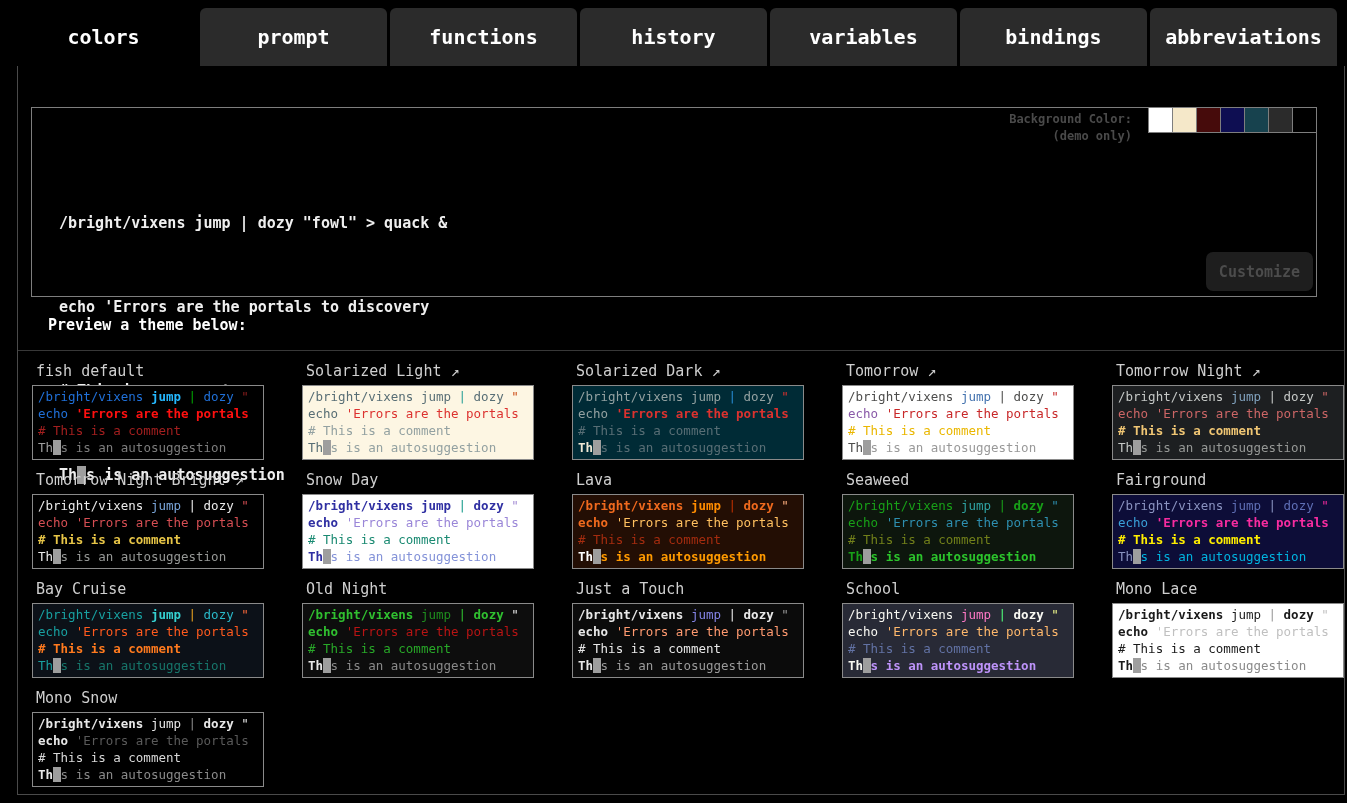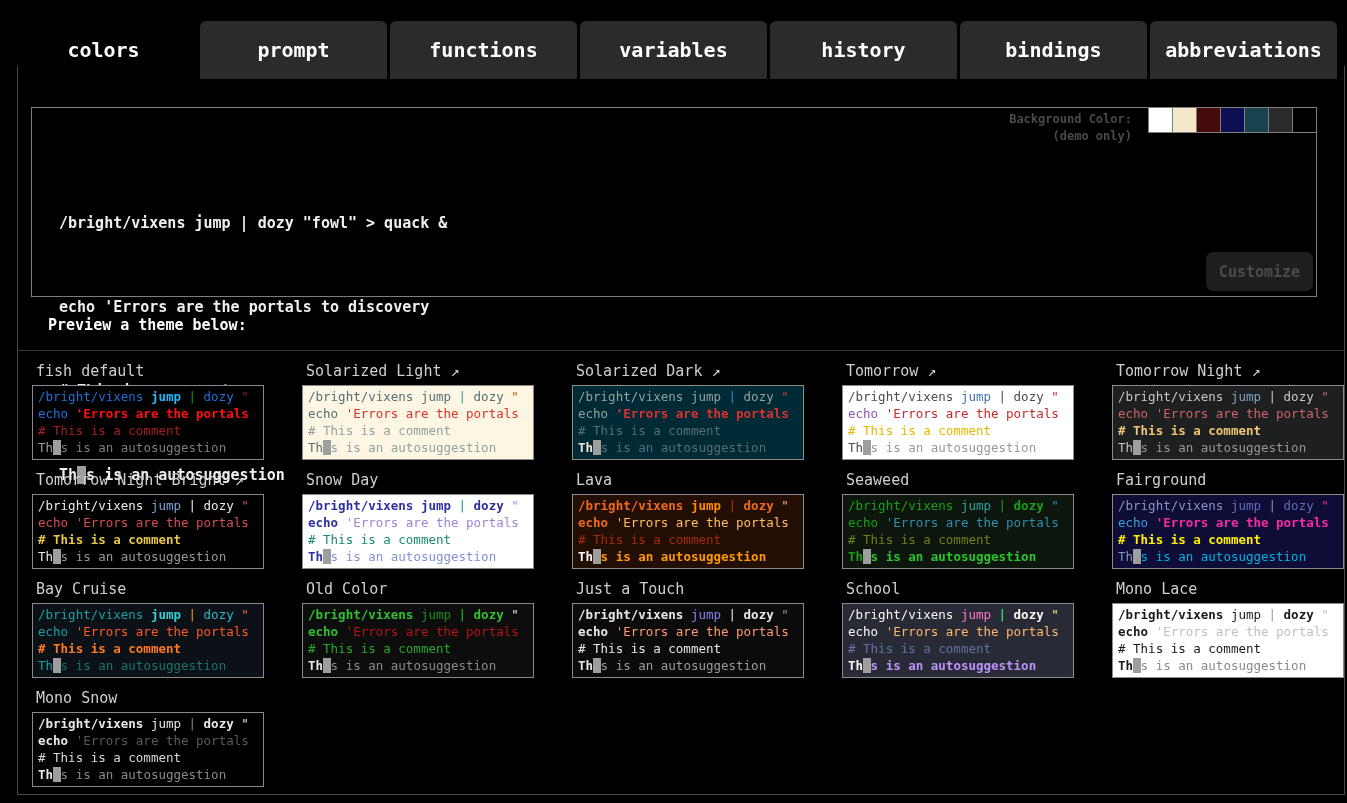--- a/index.html
+++ b/index.html
@@ -2,21 +2,21 @@
 <html><head>
 <meta charset="utf-8">
 <style>
   * { box-sizing: border-box; }
   html,body { margin:0; padding:0; }
   body {
     width:1347px; height:803px; background:#000; overflow:hidden; position:relative;
     font-family:"DejaVu Sans Mono","Liberation Mono",monospace;
   }
   
-  .tab-bar { position:absolute; left:10px; top:8px; display:flex; gap:3px;margin-top:13px; }
+  .tab-bar { position:absolute; left:10px; top:8px; display:flex; gap:3px; }
   .tab {
     width:187px; height:58px; line-height:58px; text-align:center;
     font-size:20px; font-weight:bold; color:#fff; background:#2b2b2b;
     border-radius:6px 6px 0 0; cursor:pointer;
   }
   .tab.active { background:#000; }
   
   .panel {
     position:absolute; left:17px; top:66px; width:1328px; height:729px;
     border:1px solid #4a4a4a; border-top:none;
@@ -56,22 +56,22 @@
     font-size:12.5px; line-height:17px; white-space:pre; overflow:hidden; cursor:pointer;
   }
 </style>
 </head>
 <body>
 
 <nav class="tab-bar">
     <div class="tab active">colors</div>
     <div class="tab">prompt</div>
     <div class="tab">functions</div>
+    <div class="tab">history</div>
     <div class="tab">variables</div>
-    <div class="tab">history</div>
     <div class="tab">bindings</div>
     <div class="tab">abbreviations</div>
   </nav>
 
 <div class="panel">
 
   <div class="demo-box">
     <div class="bg-label">
       <div>Background Color:</div>
       <div>(demo only)</div>
@@ -138,21 +138,21 @@
         </div>
         <div class="theme">
           <div class="theme-title">Fairground</div>
           <div class="theme-card" style="background: rgb(13, 13, 56);"><div><span style="color: rgb(138, 147, 192); font-weight: normal;">/bright/vixens</span><span> </span><span style="color: rgb(95, 111, 181); font-weight: normal;">jump</span><span> </span><span style="color: rgb(138, 147, 192); font-weight: normal;">|</span><span> </span><span style="color: rgb(95, 111, 181); font-weight: normal;">dozy</span><span> </span><span style="color: rgb(248, 44, 160); font-weight: normal;">"</span></div><div><span style="color: rgb(58, 160, 216); font-weight: normal;">echo</span><span> </span><span style="color: rgb(248, 44, 160); font-weight: bold;">'Errors are the portals</span></div><div><span style="color: rgb(255, 238, 0); font-weight: bold;"># This is a comment</span></div><div><span style="color: rgb(138, 147, 192); font-weight: normal;">Th</span><span class="cursor" style="background: rgb(158, 158, 158);">i</span><span style="color: rgb(0, 180, 224); font-weight: normal;">s is an autosuggestion</span></div></div>
         </div>
         <div class="theme">
           <div class="theme-title">Bay Cruise</div>
           <div class="theme-card" style="background: rgb(12, 17, 24);"><div><span style="color: rgb(24, 160, 160); font-weight: normal;">/bright/vixens</span><span> </span><span style="color: rgb(53, 208, 208); font-weight: bold;">jump</span><span> </span><span style="color: rgb(232, 160, 32); font-weight: normal;">|</span><span> </span><span style="color: rgb(42, 184, 200); font-weight: normal;">dozy</span><span> </span><span style="color: rgb(255, 106, 58); font-weight: normal;">"</span></div><div><span style="color: rgb(24, 160, 160); font-weight: normal;">echo</span><span> </span><span style="color: rgb(255, 90, 30); font-weight: normal;">'Errors are the portals</span></div><div><span style="color: rgb(255, 122, 30); font-weight: bold;"># This is a comment</span></div><div><span style="color: rgb(24, 160, 160); font-weight: normal;">Th</span><span class="cursor" style="background: rgb(158, 158, 158);">i</span><span style="color: rgb(23, 117, 106); font-weight: normal;">s is an autosuggestion</span></div></div>
         </div>
         <div class="theme">
-          <div class="theme-title">Old Color</div>
+          <div class="theme-title">Old Night</div>
           <div class="theme-card" style="background: rgb(13, 13, 13);"><div><span style="color: rgb(48, 192, 48); font-weight: bold;">/bright/vixens</span><span> </span><span style="color: rgb(31, 143, 31); font-weight: normal;">jump</span><span> </span><span style="color: rgb(48, 192, 48); font-weight: normal;">|</span><span> </span><span style="color: rgb(48, 192, 48); font-weight: bold;">dozy</span><span> </span><span style="color: rgb(232, 232, 232); font-weight: normal;">"</span></div><div><span style="color: rgb(48, 192, 48); font-weight: bold;">echo</span><span> </span><span style="color: rgb(184, 20, 20); font-weight: normal;">'Errors are the portals</span></div><div><span style="color: rgb(40, 168, 40); font-weight: normal;"># This is a comment</span></div><div><span style="color: rgb(232, 232, 232); font-weight: bold;">Th</span><span class="cursor" style="background: rgb(158, 158, 158);">i</span><span style="color: rgb(138, 138, 138); font-weight: normal;">s is an autosuggestion</span></div></div>
         </div>
         <div class="theme">
           <div class="theme-title">Just a Touch</div>
           <div class="theme-card" style="background: rgb(11, 11, 11);"><div><span style="color: rgb(232, 232, 232); font-weight: bold;">/bright/vixens</span><span> </span><span style="color: rgb(133, 133, 232); font-weight: normal;">jump</span><span> </span><span style="color: rgb(232, 232, 232); font-weight: normal;">|</span><span> </span><span style="color: rgb(232, 232, 232); font-weight: bold;">dozy</span><span> </span><span style="color: rgb(154, 154, 154); font-weight: normal;">"</span></div><div><span style="color: rgb(232, 232, 232); font-weight: bold;">echo</span><span> </span><span style="color: rgb(255, 154, 112); font-weight: normal;">'Errors are the portals</span></div><div><span style="color: rgb(232, 232, 232); font-weight: normal;"># This is a comment</span></div><div><span style="color: rgb(232, 232, 232); font-weight: bold;">Th</span><span class="cursor" style="background: rgb(158, 158, 158);">i</span><span style="color: rgb(154, 154, 154); font-weight: normal;">s is an autosuggestion</span></div></div>
         </div>
         <div class="theme">
           <div class="theme-title">School</div>
           <div class="theme-card" style="background: rgb(40, 42, 54);"><div><span style="color: rgb(248, 248, 242); font-weight: normal;">/bright/vixens</span><span> </span><span style="color: rgb(255, 121, 198); font-weight: normal;">jump</span><span> </span><span style="color: rgb(80, 250, 123); font-weight: normal;">|</span><span> </span><span style="color: rgb(248, 248, 242); font-weight: bold;">dozy</span><span> </span><span style="color: rgb(241, 250, 140); font-weight: normal;">"</span></div><div><span style="color: rgb(248, 248, 242); font-weight: normal;">echo</span><span> </span><span style="color: rgb(255, 184, 108); font-weight: normal;">'Errors are the portals</span></div><div><span style="color: rgb(98, 114, 164); font-weight: normal;"># This is a comment</span></div><div><span style="color: rgb(248, 248, 242); font-weight: bold;">Th</span><span class="cursor" style="background: rgb(158, 158, 158);">i</span><span style="color: rgb(189, 147, 249); font-weight: bold;">s is an autosuggestion</span></div></div>
         </div>

